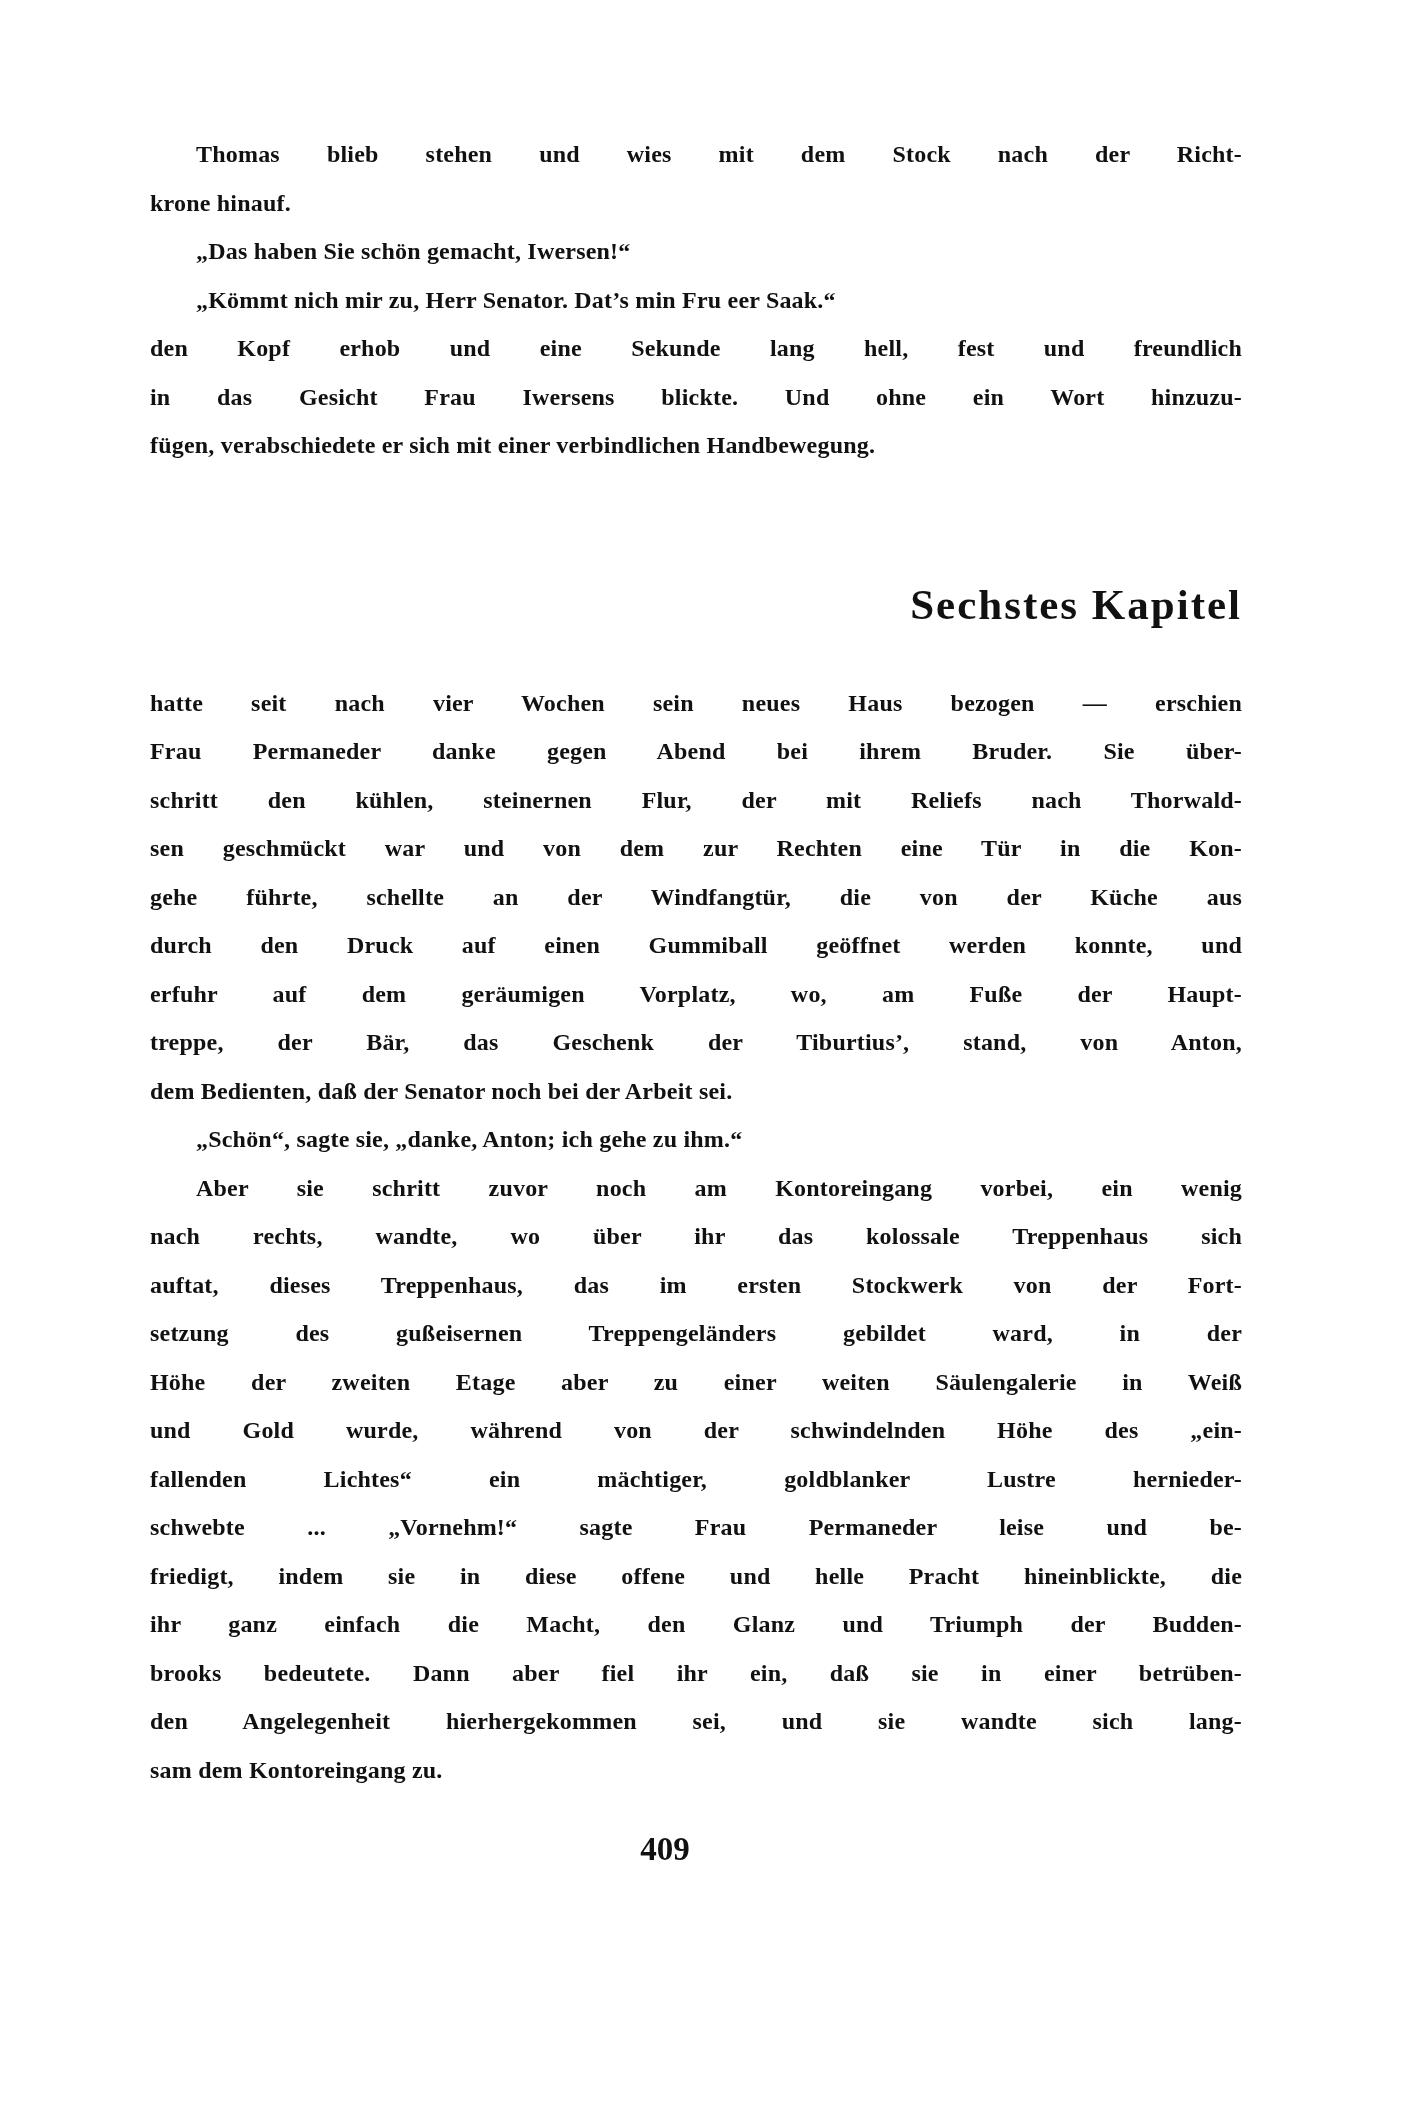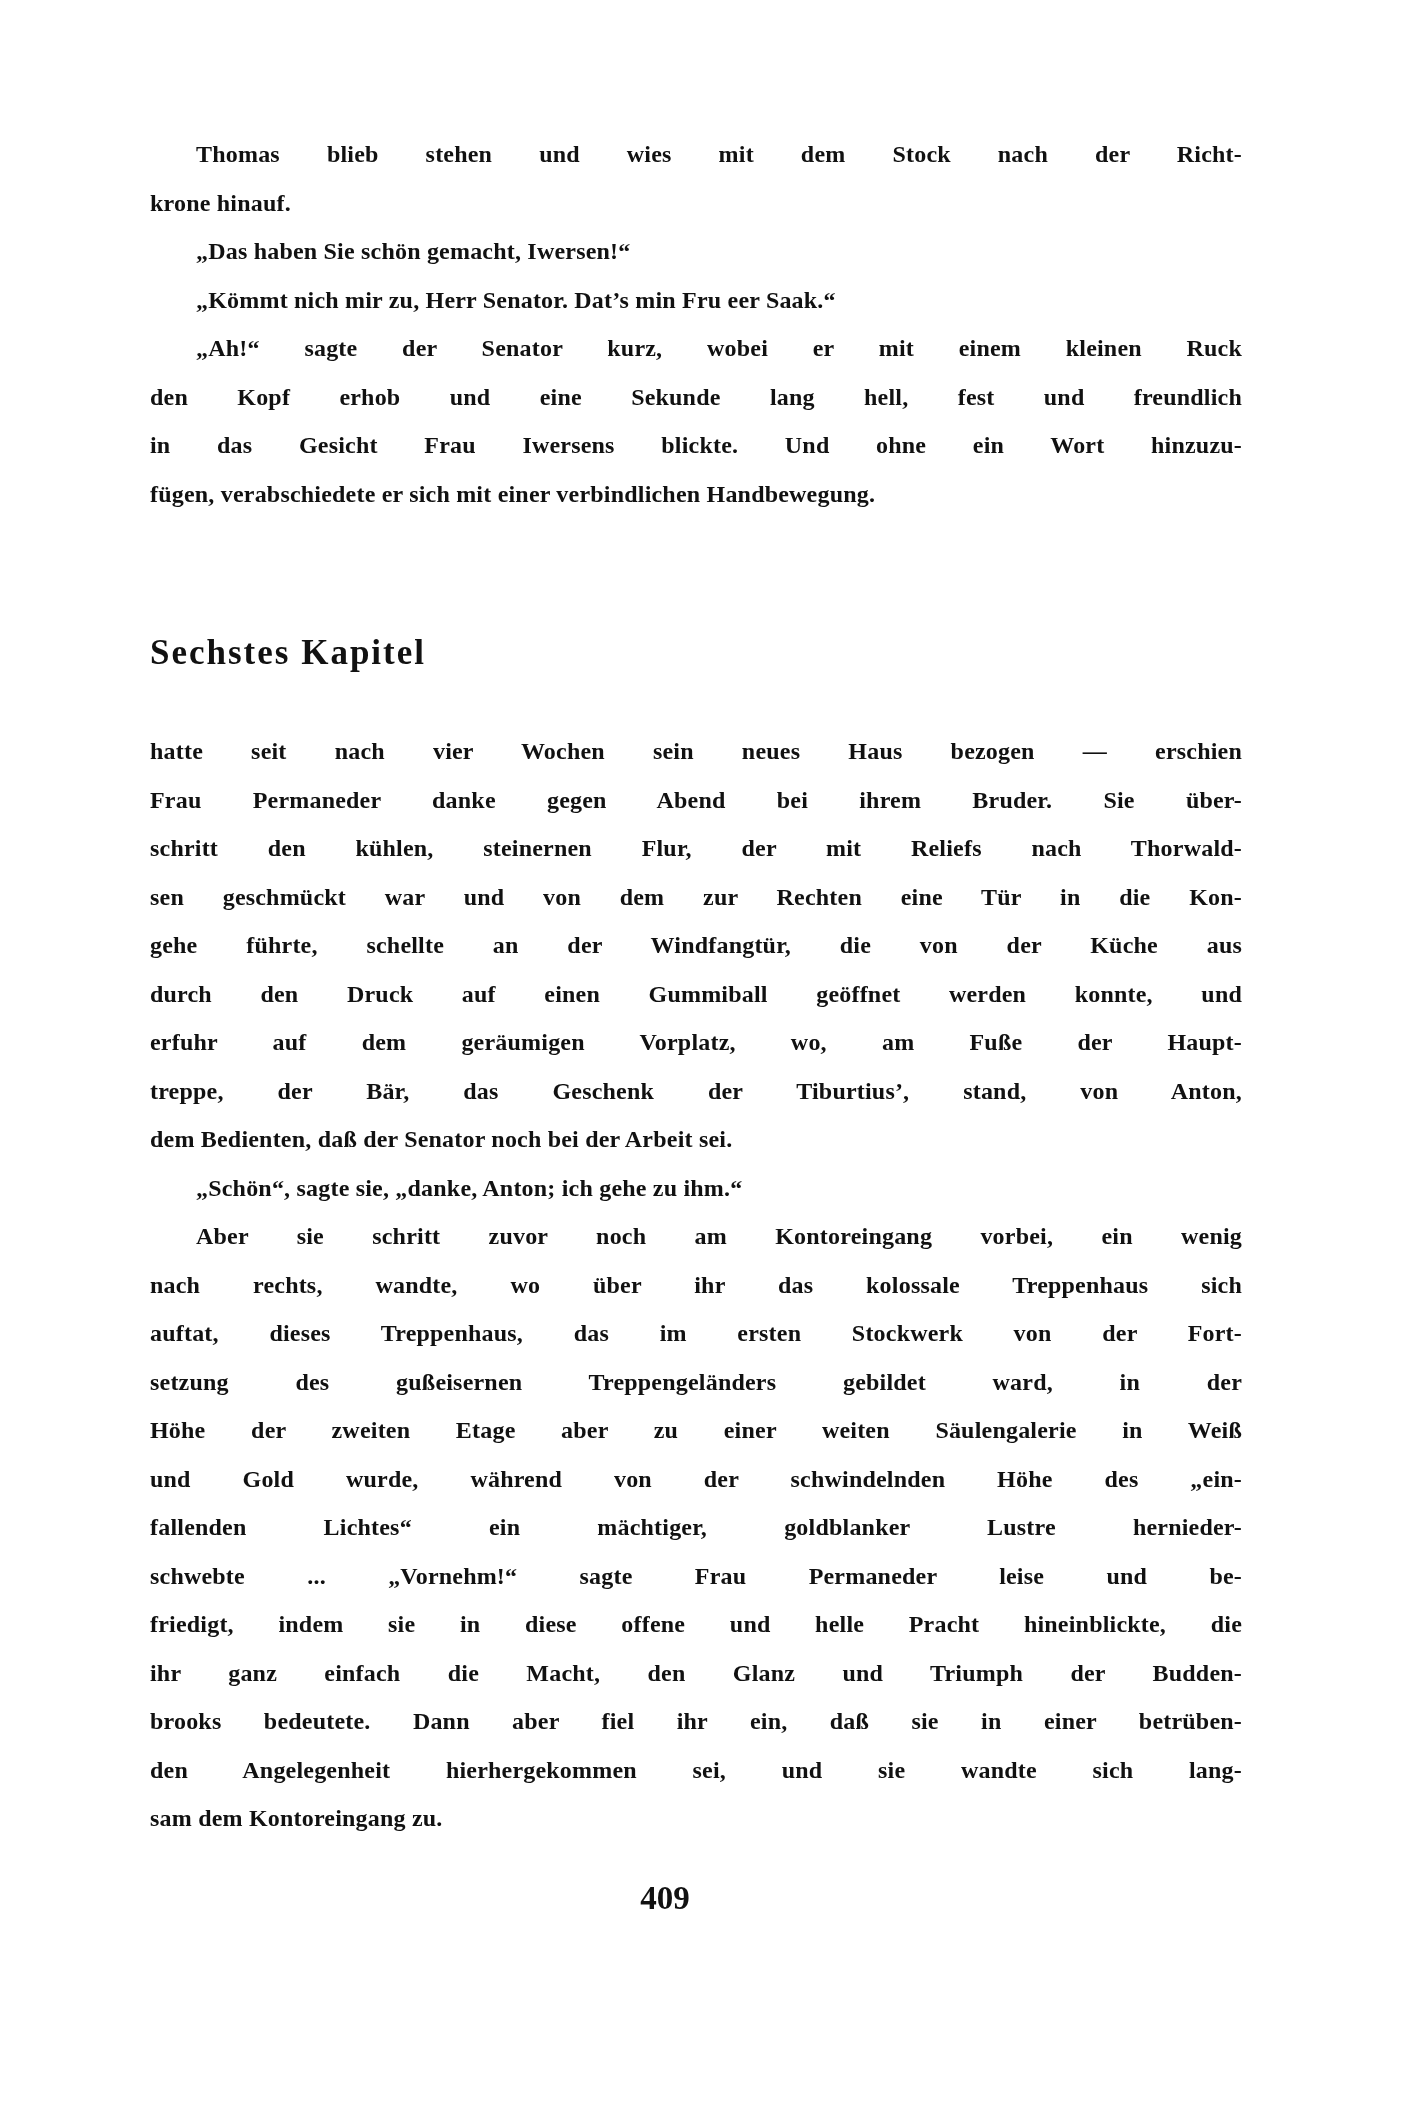--- a/index.html
+++ b/index.html
@@ -31,45 +31,44 @@
     letter-spacing: 0.2px;
   }
   .line.first {
     text-indent: 46px;
   }
   .line.last {
     text-align-last: left;
   }
   .chapter-heading {
     margin: 105px 0 44px 0;
-    font-size: 35px;
+    font-size: 43px;
     font-weight: 700;
     line-height: 60px;
-    text-align: left;
+    text-align: right;
     letter-spacing: 2px;
   }
   .page-number {
     margin-top: 33px;
     padding-right: 62px;
     text-align: center;
     font-size: 33px;
     font-weight: 700;
     line-height: 45px;
   }
 </style>
 </head>
 <body>
 
 <div class="text-block">
   <div id="paras-top">
       <div class="line first">Thomas blieb stehen und wies mit dem Stock nach der Richt-</div>
       <div class="line last">krone hinauf.</div>
       <div class="line first last">„Das haben Sie schön gemacht, Iwersen!“</div>
       <div class="line first last">„Kömmt nich mir zu, Herr Senator. Dat’s min Fru eer Saak.“</div>
-      <div class="line first">„Ah!“ sagte der Senator kurz, wobei er mit einem kleinen Ruck</div>
       <div class="line">den Kopf erhob und eine Sekunde lang hell, fest und freundlich</div>
       <div class="line">in das Gesicht Frau Iwersens blickte. Und ohne ein Wort hinzuzu-</div>
       <div class="line last">fügen, verabschiedete er sich mit einer verbindlichen Handbewegung.</div>
     </div>
   <h2 class="chapter-heading">Sechstes Kapitel</h2>
   <div id="paras-bottom">
       <div class="line">hatte seit nach vier Wochen sein neues Haus bezogen — erschien</div>
       <div class="line">Frau Permaneder danke gegen Abend bei ihrem Bruder. Sie über-</div>
       <div class="line">schritt den kühlen, steinernen Flur, der mit Reliefs nach Thorwald-</div>
       <div class="line">sen geschmückt war und von dem zur Rechten eine Tür in die Kon-</div>

